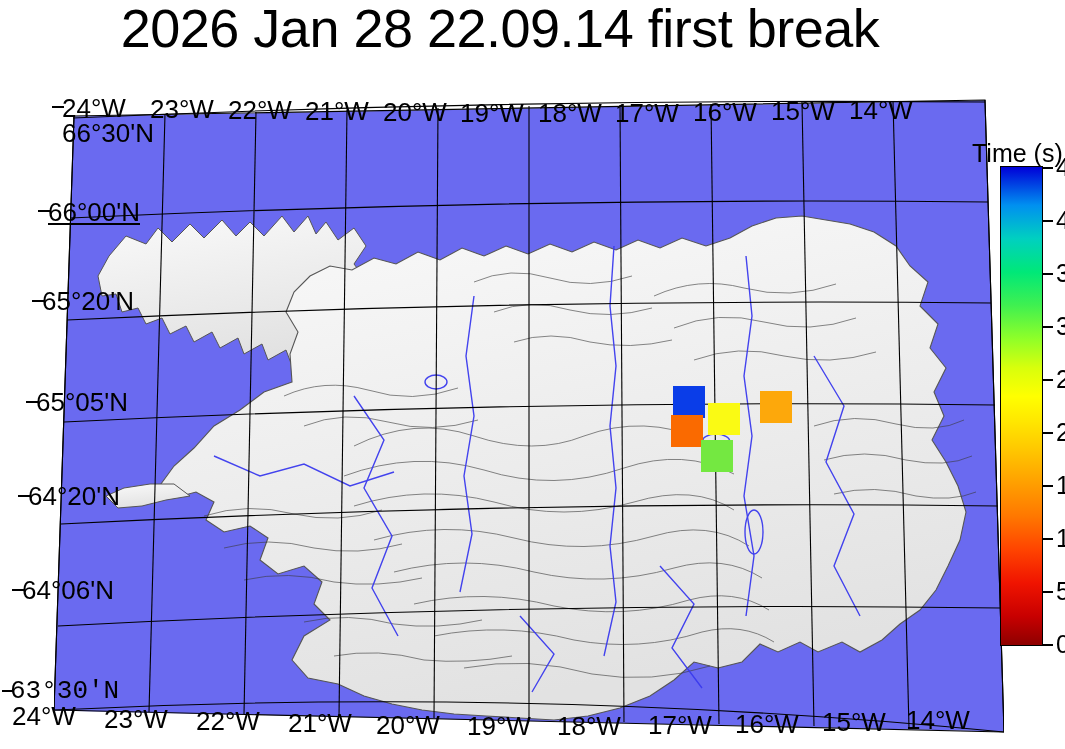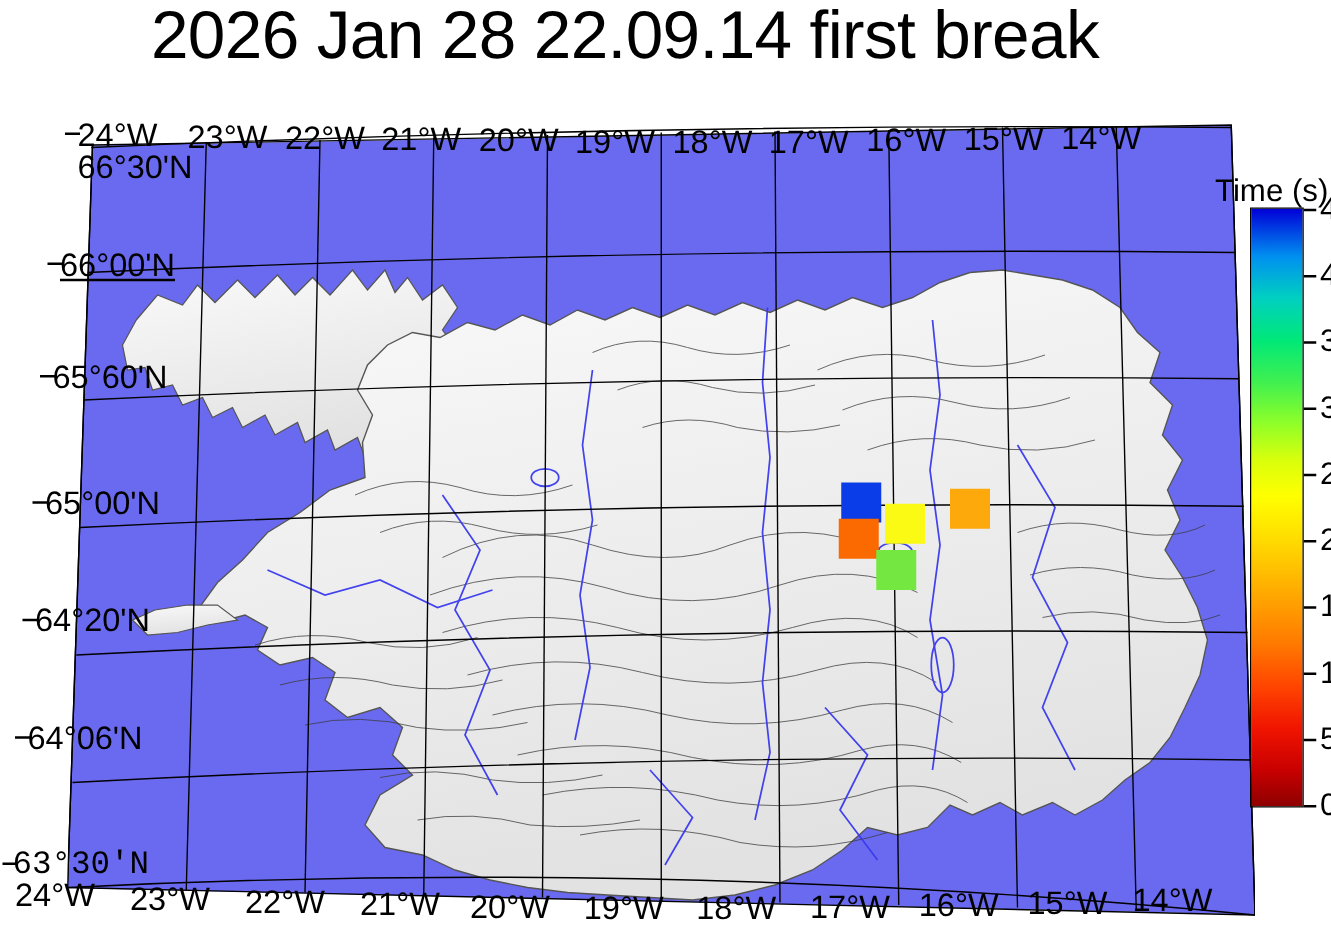--- a/index.html
+++ b/index.html
@@ -191,22 +191,22 @@
 
   <div class="dsq" style="left:655px;top:298px;width:32px;height:32px;background:#0A3DE8;"></div>
   <div class="dsq" style="left:690px;top:315px;width:32px;height:32px;background:#FAFA14;"></div>
   <div class="dsq" style="left:653px;top:327px;width:32px;height:32px;background:#FA6A00;"></div>
   <div class="dsq" style="left:742px;top:303px;width:32px;height:32px;background:#FDA80B;"></div>
   <div class="dsq" style="left:683px;top:352px;width:32px;height:32px;background:#74E841;"></div>
 </div>
 
 <div class="lbl" style="left:62px;top:95px;margin-top:25px;">66°30'N</div>
 <div class="lbl" style="left:48px;top:199px;text-decoration:underline;">66°00'N</div>
-<div class="lbl" style="left:42px;top:288px;">65°60'N</div>
-<div class="lbl" style="left:36px;top:389px;">65°00'N</div>
+<div class="lbl" style="left:42px;top:288px;">65°20'N</div>
+<div class="lbl" style="left:36px;top:389px;">65°05'N</div>
 <div class="lbl" style="left:28px;top:483px;">64°20'N</div>
 <div class="lbl" style="left:22px;top:577px;">64°06'N</div>
 <div class="lbl" style="left:10px;top:678px;font-family:Liberation Mono, monospace;">63°30'N</div>
 
 <div class="tickdash" style="left:52px;top:106px;width:12px;height:2px;"></div>
 <div class="tickdash" style="left:38px;top:210px;width:12px;height:2px;"></div>
 <div class="tickdash" style="left:32px;top:300px;width:12px;height:2px;"></div>
 <div class="tickdash" style="left:26px;top:401px;width:12px;height:2px;"></div>
 <div class="tickdash" style="left:18px;top:495px;width:12px;height:2px;"></div>
 <div class="tickdash" style="left:12px;top:589px;width:12px;height:2px;"></div>

